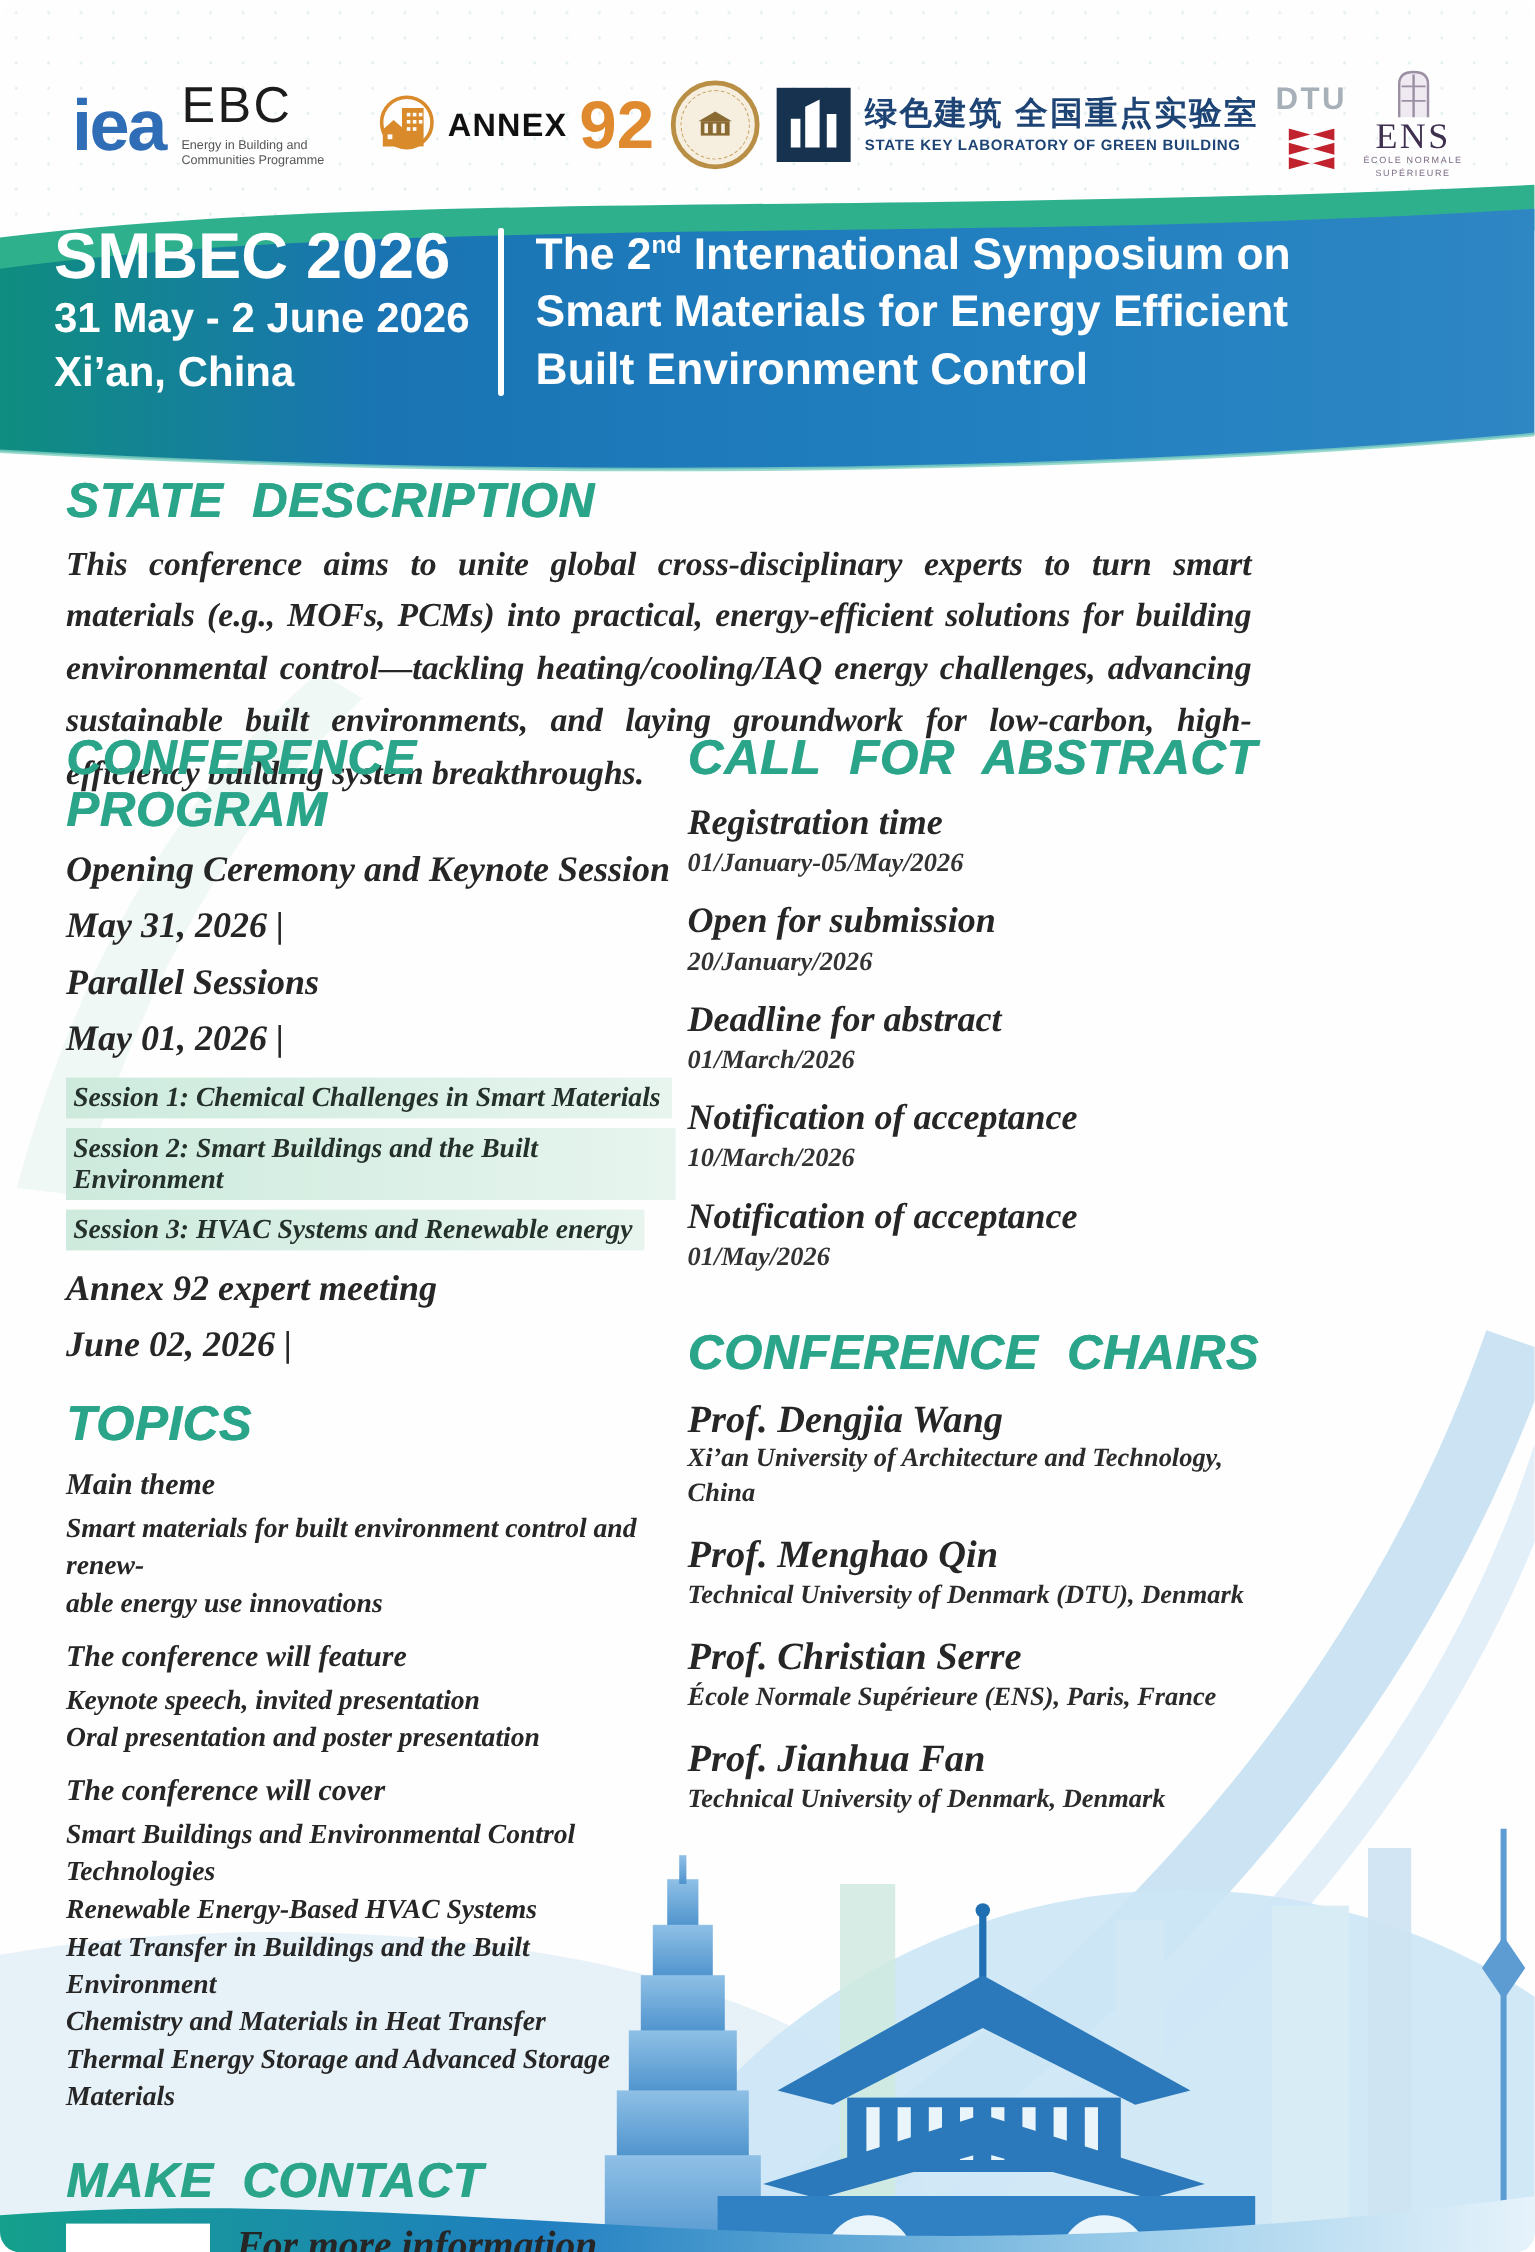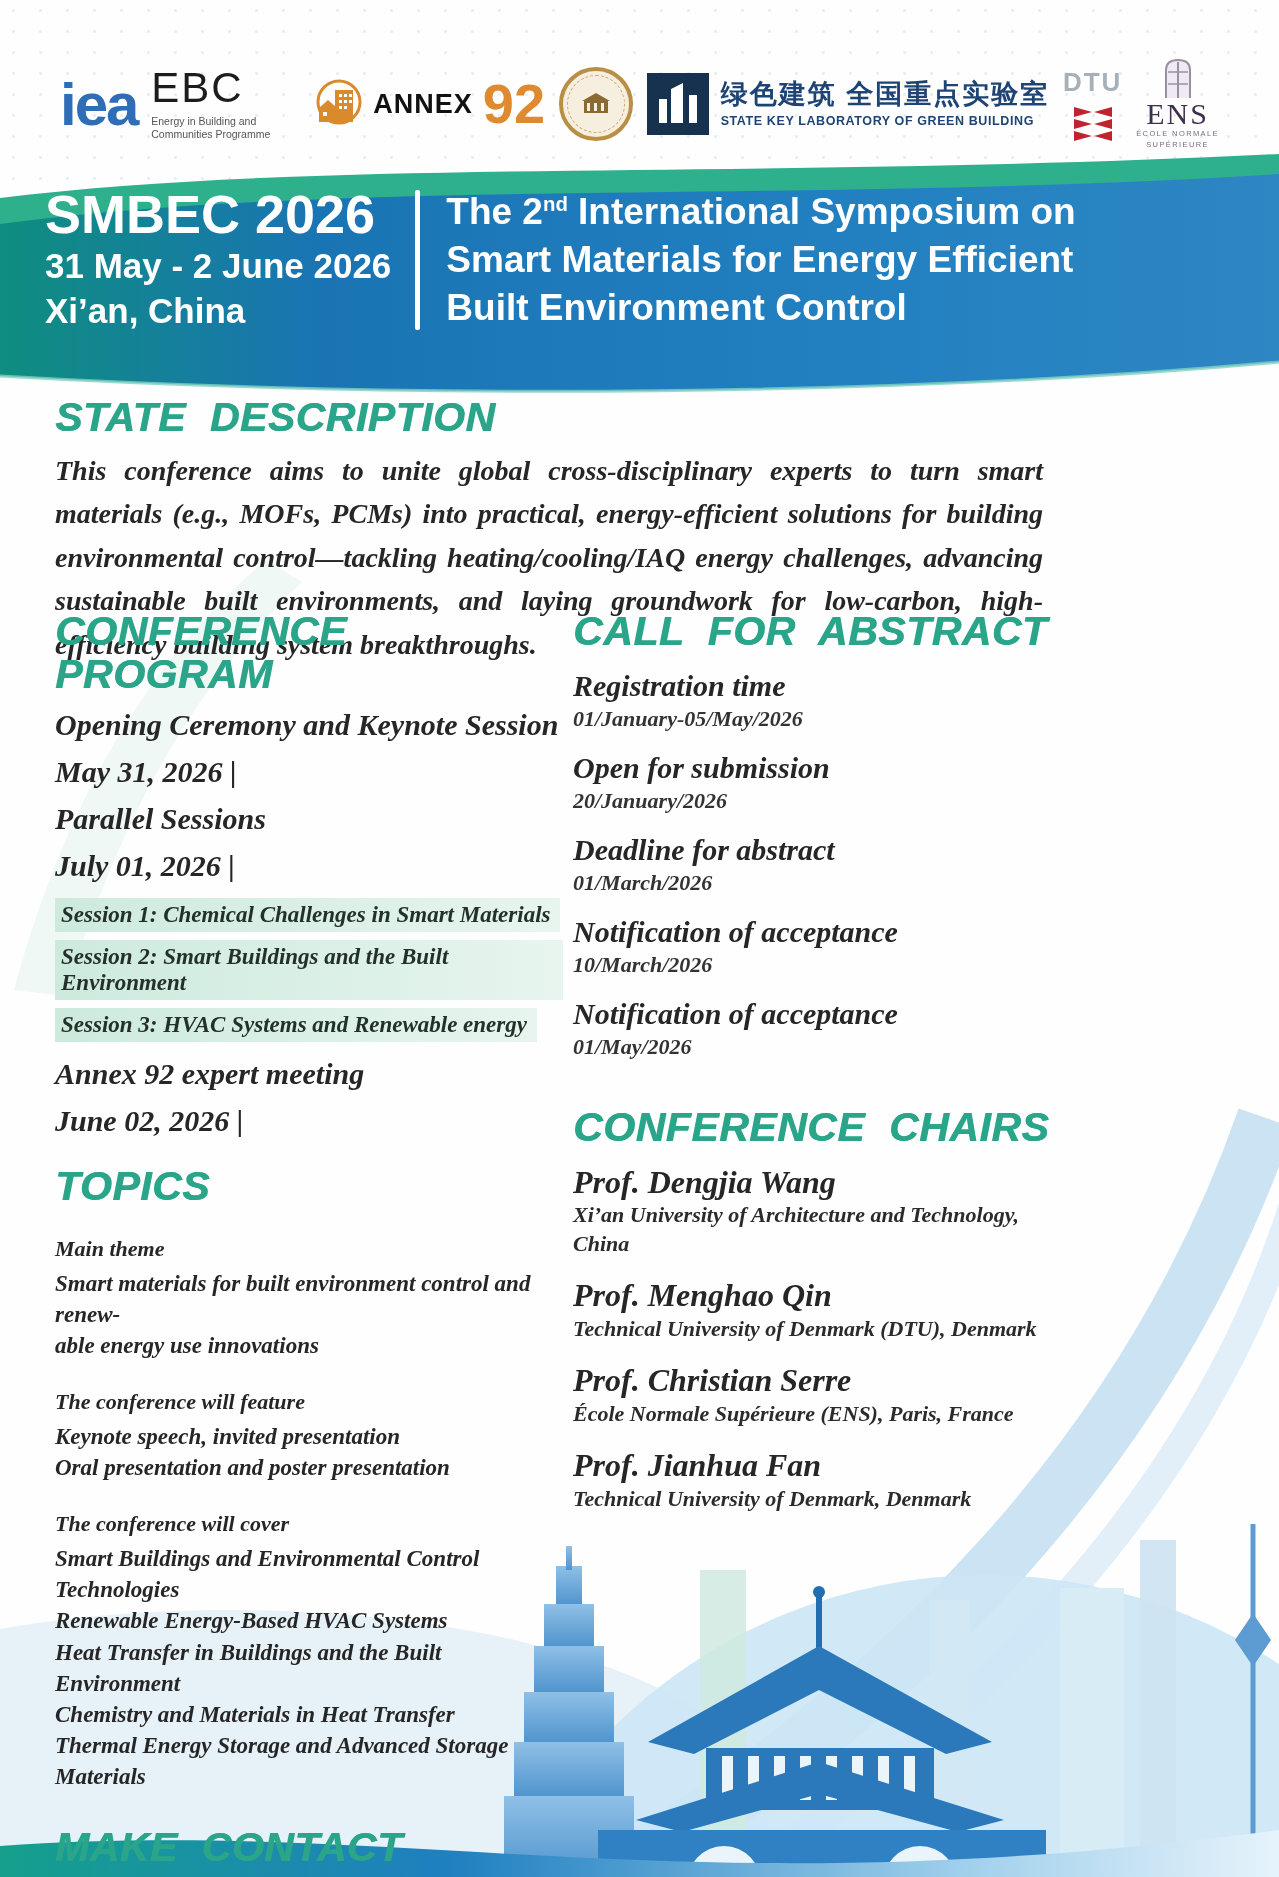--- a/index.html
+++ b/index.html
@@ -1,17 +1,17 @@
 <!DOCTYPE html>
 <html><head>
 <meta charset="utf-8">
 <style>
   html,body{margin:0;padding:0;}
   body{width:1279px;height:1877px;background:#ffffff;font-family:"Liberation Serif",serif;}
-  .poster{position:relative;width:1279px;height:1877px;overflow:hidden;background:#fefefe;}
+  .poster{position:relative;width:1279px;height:1877px;overflow:hidden;background:#fefefe;border-radius:17px;}
 
   
   .dots{position:absolute;top:0;left:0;width:1279px;height:215px;z-index:0;
         background-image:radial-gradient(#c9dfe7 1.6px,transparent 1.7px);
         background-size:27px 21px;opacity:.45;}
   .bg-art{position:absolute;inset:0;z-index:0;}
 
   
   .logos{position:absolute;top:44px;left:0;right:0;height:120px;z-index:3;
          display:flex;align-items:center;justify-content:space-between;padding:0 60px;
@@ -62,21 +62,21 @@
   .columns{position:absolute;top:610px;left:55px;width:1010px;z-index:2;
            display:grid;grid-template-columns:508px 502px;}
   .col-right{padding-left:10px;}
 
   .p-line{font-size:30px;font-weight:bold;font-style:italic;color:#262626;margin:11px 0;line-height:1.2;}
   .session{display:inline-block;font-size:23px;font-weight:bold;font-style:italic;color:#24302b;
            background:linear-gradient(90deg,#cdeadd,#e7f5ee);padding:4px 10px 4px 6px;margin:3px 0;}
   .session-wrap{margin:2px 0;}
 
   .topics{margin-top:26px;}
-  .t-sub{font-size:22px;font-weight:bold;font-style:italic;color:#262626;margin:28px 0 6px;}
+  .t-sub{font-size:25px;font-weight:bold;font-style:italic;color:#262626;margin:16px 0 6px;}
   .t-line{font-size:23px;font-weight:bold;font-style:italic;color:#262626;line-height:1.35;}
 
   .abs-item{margin:0 0 16px;}
   .abs-label{font-size:30px;font-weight:bold;font-style:italic;color:#262626;line-height:1.25;}
   .abs-date{font-size:22px;font-weight:bold;font-style:italic;color:#333;line-height:1.3;}
 
   .chairs{margin-top:44px;}
   .chair{margin:14px 0 18px;}
   .chair-name{font-size:32px;font-weight:bold;font-style:italic;color:#262626;line-height:1.2;}
   .chair-aff{font-size:22px;font-weight:bold;font-style:italic;color:#2b2b2b;line-height:1.3;}
@@ -270,21 +270,21 @@
 
   <div class="columns">
 
     <div class="col-left">
 
       <section>
         <div class="sec-head">CONFERENCE PROGRAM</div>
         <div class="p-line">Opening Ceremony and Keynote Session</div>
         <div class="p-line">May 31, 2026 |</div>
         <div class="p-line">Parallel Sessions</div>
-        <div class="p-line">July 01, 2026 |</div>
+        <div class="p-line">May 01, 2026 |</div>
         <div class="session-wrap"><span class="session">Session 1: Chemical Challenges in Smart Materials</span></div>
         <div class="session-wrap"><span class="session">Session 2: Smart Buildings and the Built Environment</span></div>
         <div class="session-wrap"><span class="session">Session 3: HVAC Systems and Renewable energy</span></div>
         <div class="p-line">Annex 92 expert meeting</div>
         <div class="p-line">June 02, 2026 |</div>
       </section>
 
       <section class="topics">
         <div class="sec-head">TOPICS</div>
         <div class="t-sub">Main theme</div>

